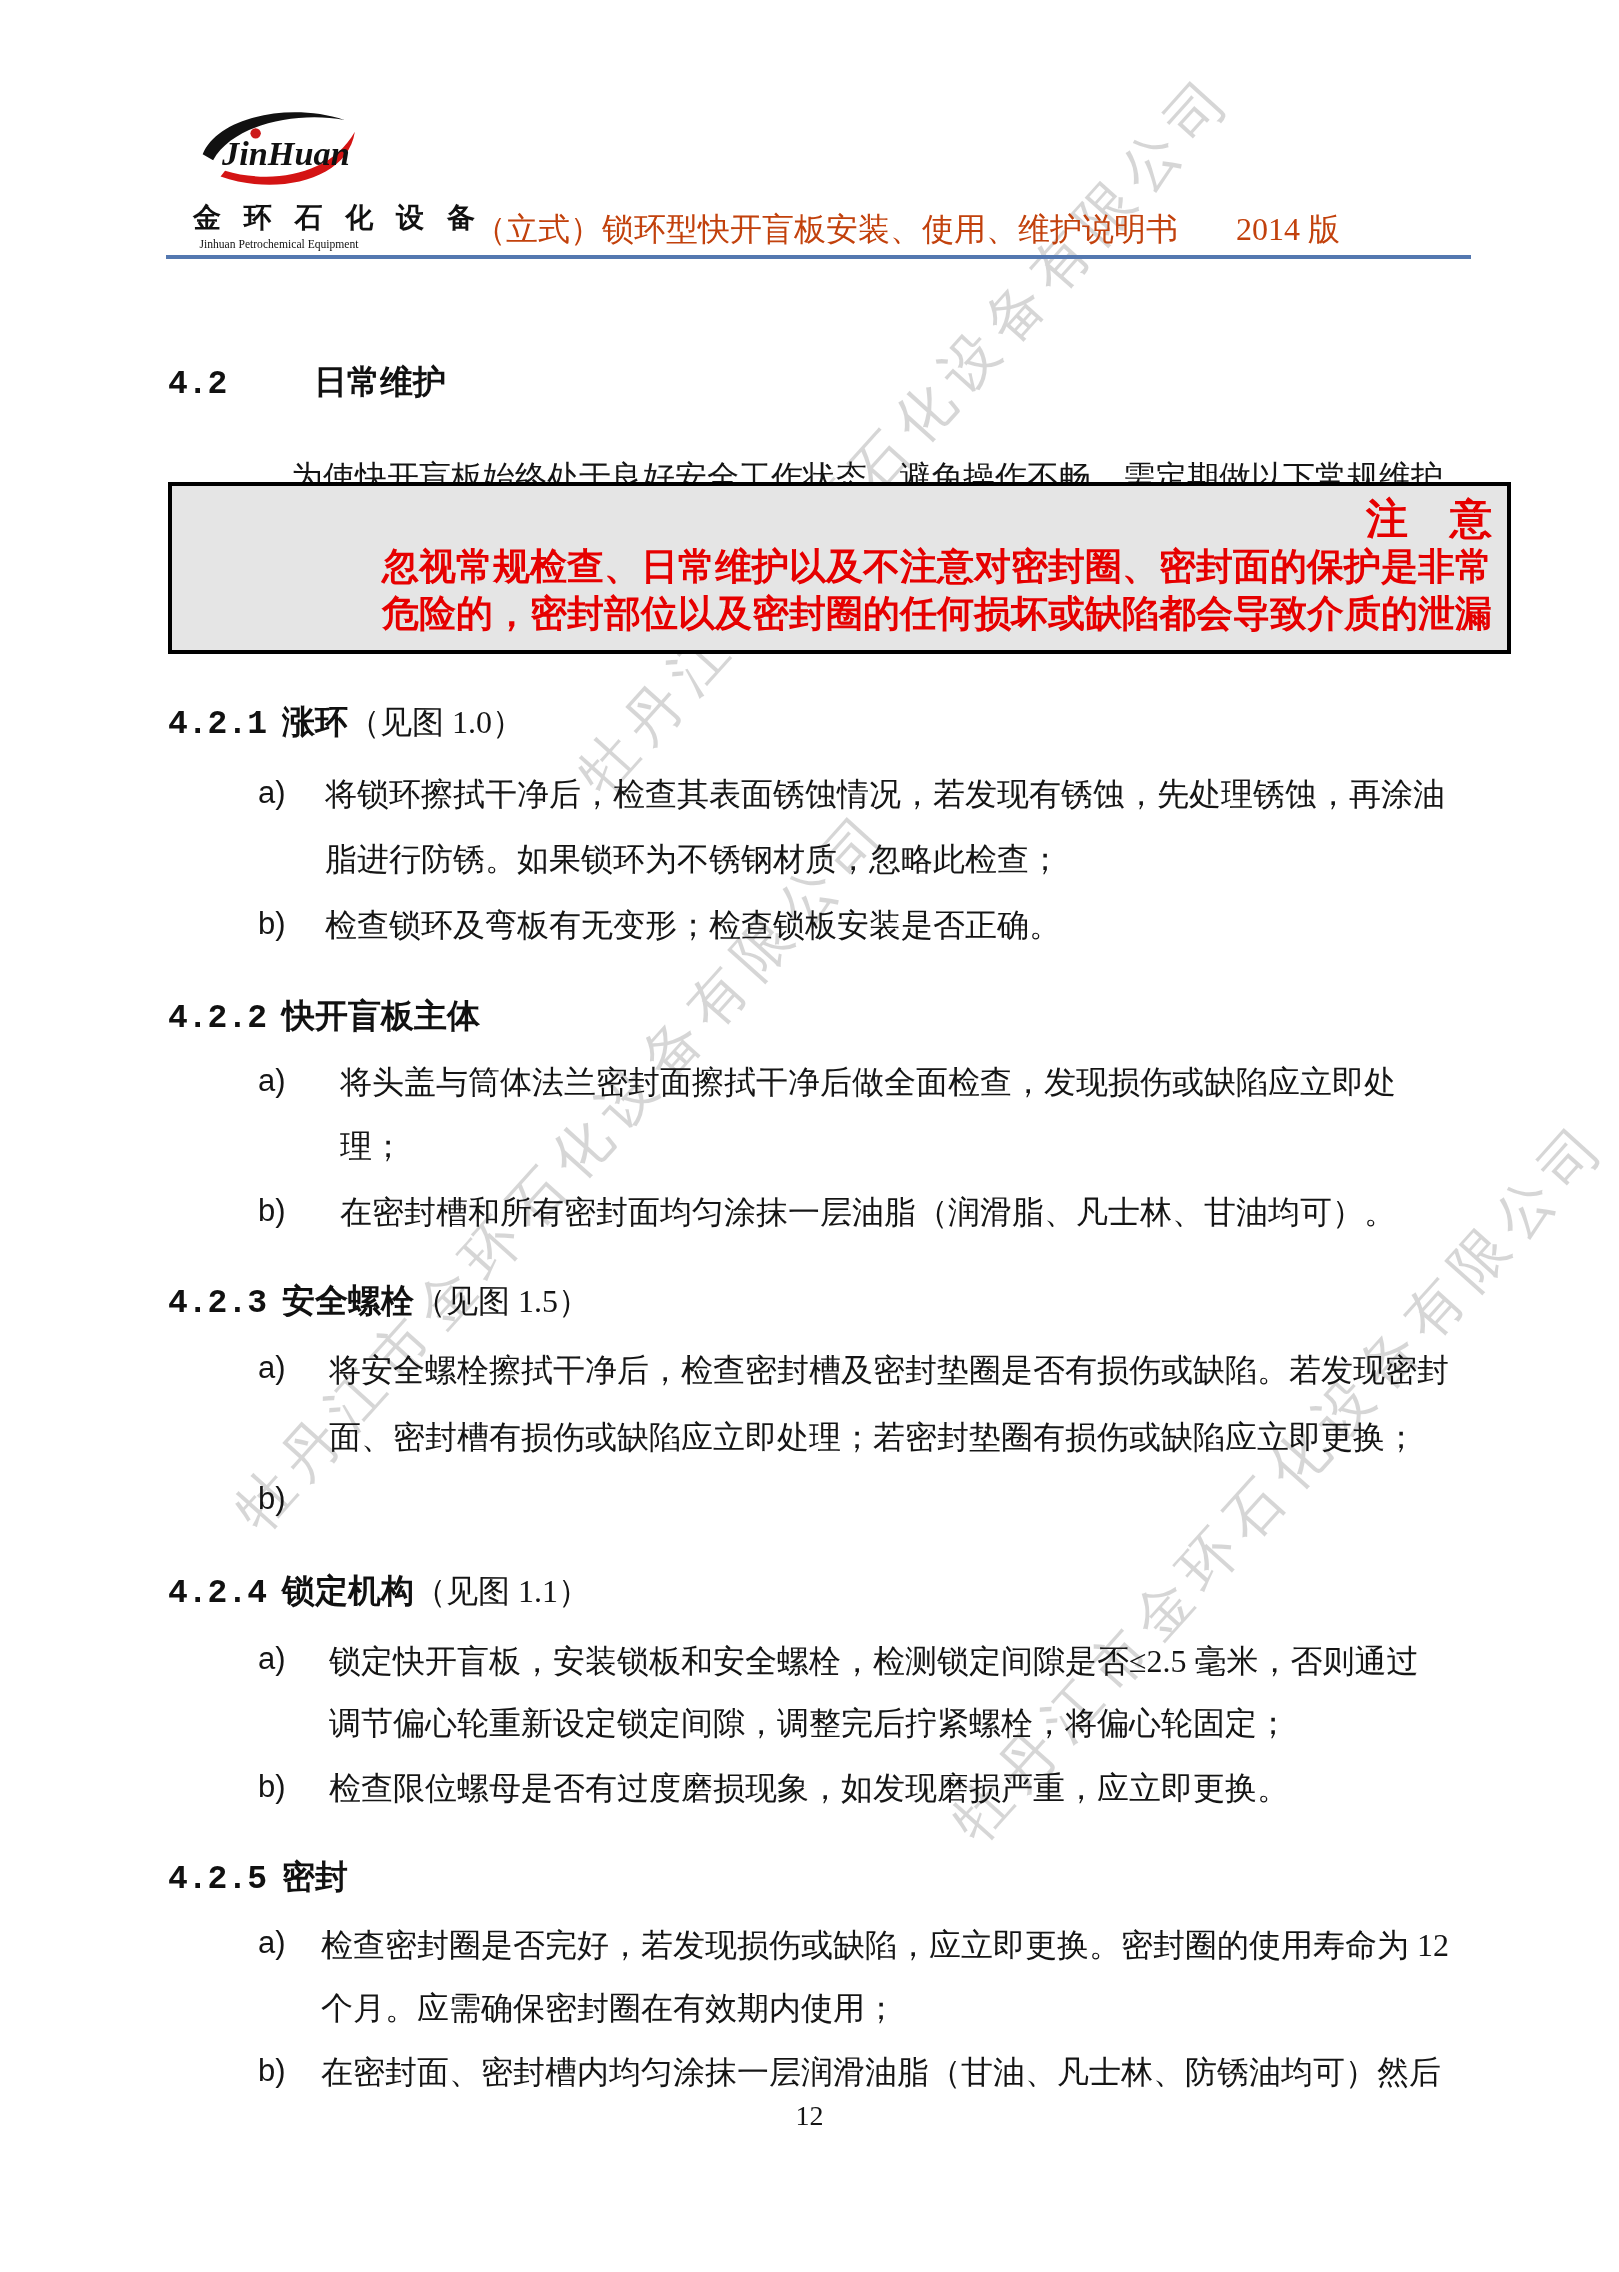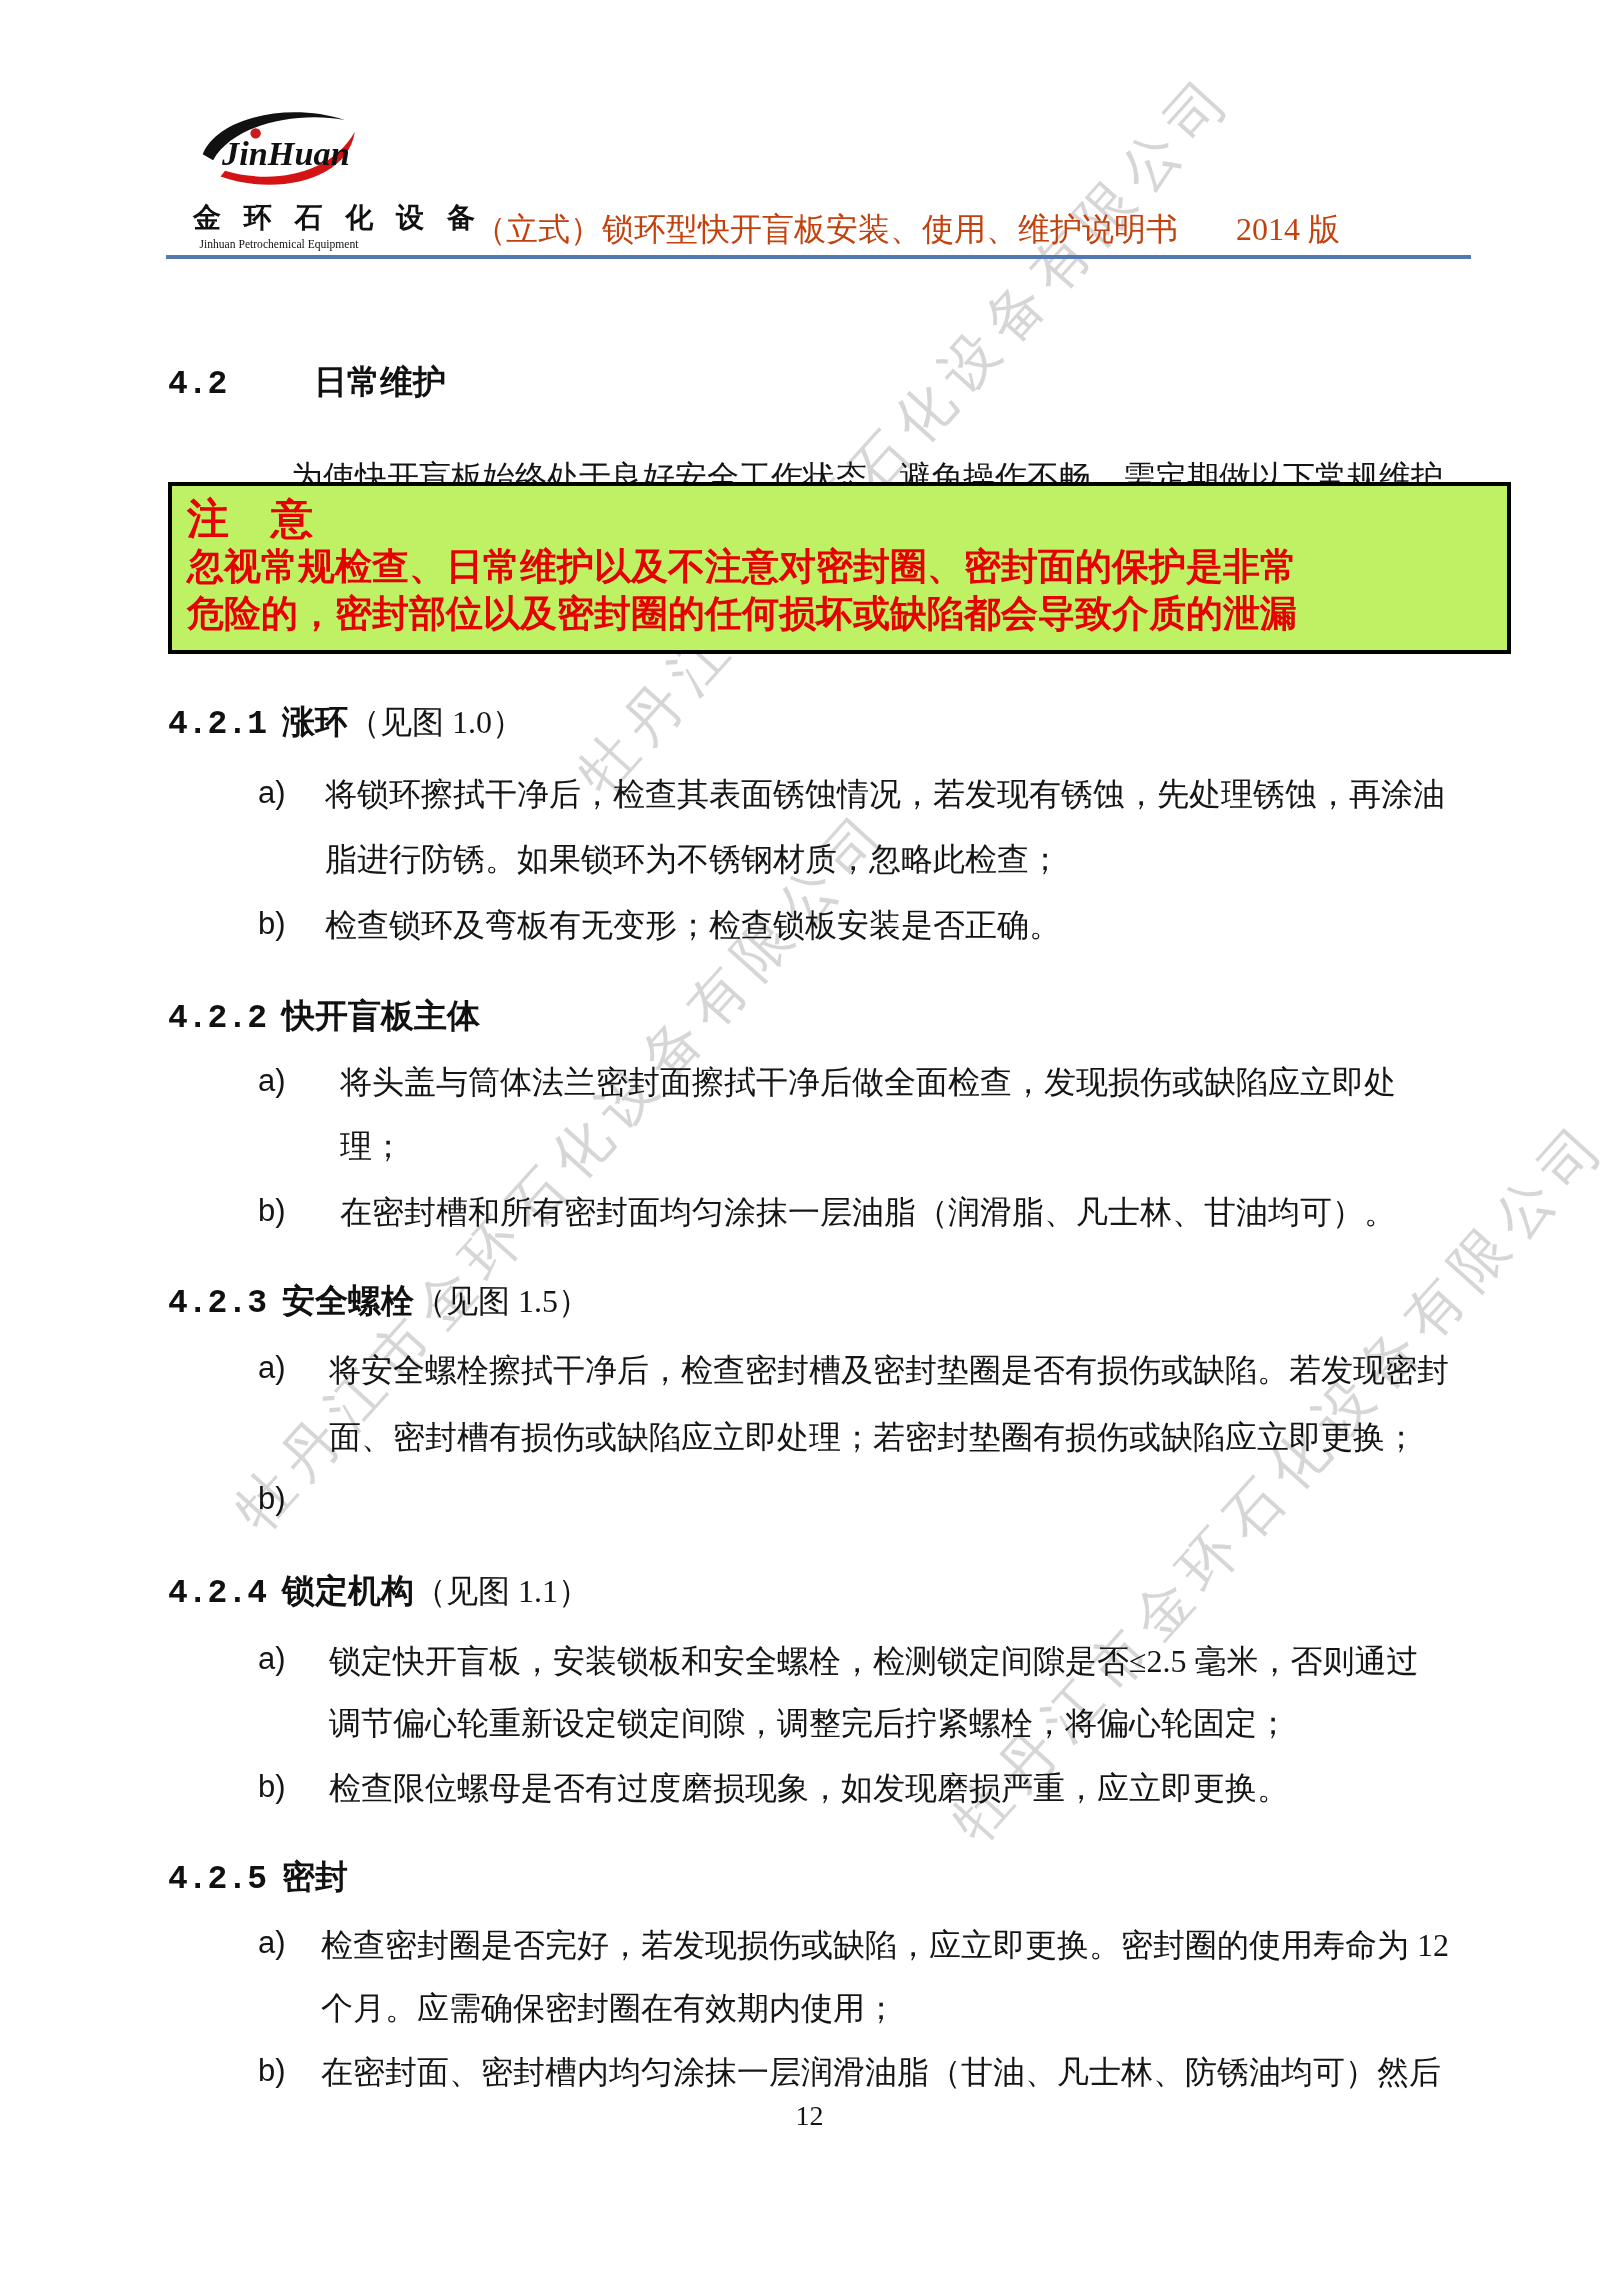--- a/index.html
+++ b/index.html
@@ -56,21 +56,21 @@
   .heading.top-level .h-num { width:146px; }
   .body-line { font-size:32px; color:#151515; }
   .item-marker {
     font-family:"Liberation Sans","DejaVu Sans",sans-serif;
     font-size:31px; color:#151515;
   }
   
   .notice {
     position:absolute; left:168px; top:482px; width:1343px; z-index:2;
     box-sizing:border-box; border:4.5px solid #000;
-    background:#bef264; padding:7.5px 15px 13.5px 15px; text-align:left;
+    background:#e5e5e5; padding:7.5px 15px 13.5px 15px; text-align:right;
   }
   .notice-title {
     font-family:"Liberation Sans","DejaVu Sans",sans-serif;
     font-weight:bold; font-size:42px; color:#e60000; line-height:49px;
   }
   .notice-line {
     font-family:"Liberation Sans","DejaVu Sans",sans-serif;
     font-weight:bold; font-size:37px; color:#e60000; line-height:47px; white-space:nowrap;
   }
   .page-number {

